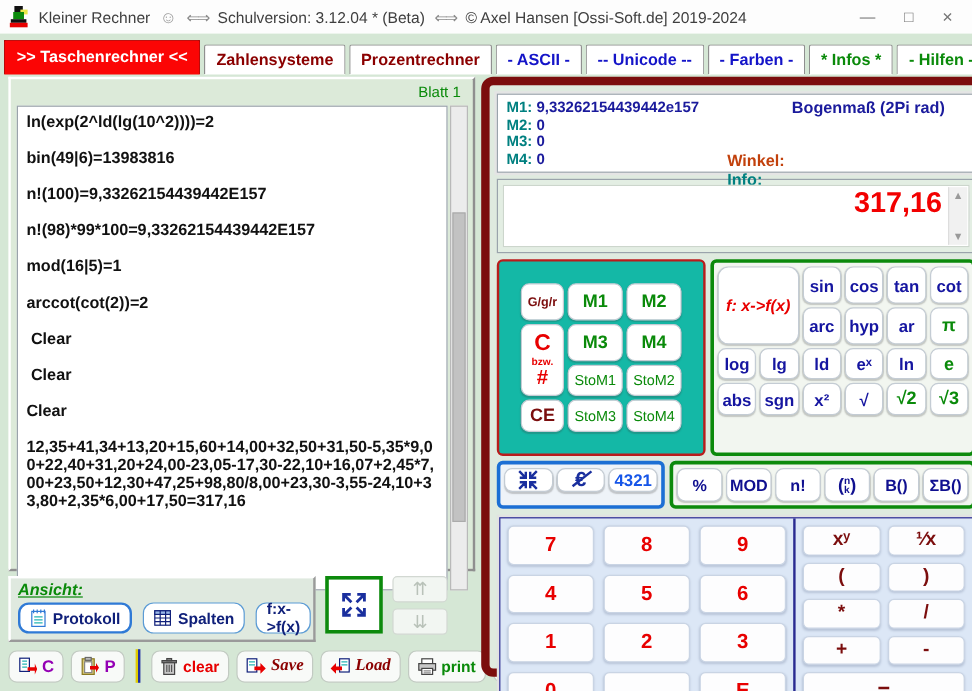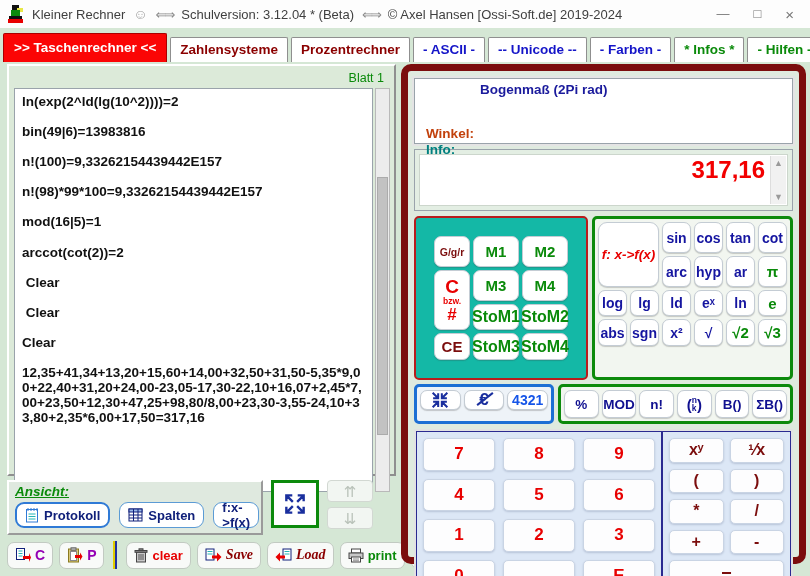--- a/index.html
+++ b/index.html
@@ -95,21 +95,21 @@
 
   .blocks-row { display:flex; gap:4px; margin:5px 2px 0; }
   .memkeys { border:2px solid #b91c1c; border-radius:5px; padding:18px; background:#14b8a6;
     display:grid; grid-template-columns:36px 46px 46px; grid-template-rows:31px 31px 26px 27px; gap:3px; }
   .fnkeys { flex:1; border:3px solid #0c8a0c; border-radius:5px; padding:3px; background:#f2f6f0;
     display:grid; grid-template-columns:repeat(6,1fr); grid-template-rows:31px 31px 26px 27px; gap:3px; }
   .k { background:#fff; border:1px solid #c4ccd4; border-radius:7px; display:flex; align-items:center;
     justify-content:center; font-weight:bold; box-shadow:0 1px 1px rgba(60,60,60,.25); }
   .k.maroon { color:#7b0d0d; }
   .k.green { color:#0a8a0a; font-size:15px; }
-  .k.sto { color:#0a8a0a; font-size:16px; font-weight:bold; }
+  .k.sto { color:#0a8a0a; font-size:12px; font-weight:normal; }
   .k.ggr { font-size:10.5px; color:#7b0d0d; }
   .k.cbzw { grid-row:2/4; flex-direction:column; color:#e80000; line-height:1; }
   .k.cbzw .big { font-size:19px; } .k.cbzw .tiny { font-size:8.5px; margin:1px 0; } .k.cbzw .hash { font-size:17px; }
   .k.ce { font-size:15px; }
   .fx-btn { grid-column:1/3; grid-row:1/3; color:#e80000; font-style:italic; font-size:13.5px; border-radius:9px; }
   .k.fn { color:#1515a0; font-size:14px; }
   .k.fngreen { color:#0a8a0a; font-size:15px; }
 
   .mid-row { display:flex; gap:4px; margin:4px 2px 0; }
   .blue-block { width:140px; border:3px solid #1c6fd4; border-radius:5px; padding:3px; background:#eef3f8;
@@ -337,20 +337,38 @@
             <line x1="16.5" y1="2" x2="9" y2="13.5" stroke="#3a3a3a" stroke-width="0.8"></line>
           </svg>
         </span>
       </div>
     </div>
   </div>
 
   <div class="calc-panel">
 
     <div class="mem-row">
+      <div class="mem-list">
+        <div class="mem-item">
+          <span class="mlabel">M1:</span>
+          <span class="mvalue">9,33262154439442e157</span>
+        </div>
+        <div class="mem-item">
+          <span class="mlabel">M2:</span>
+          <span class="mvalue">0</span>
+        </div>
+        <div class="mem-item">
+          <span class="mlabel">M3:</span>
+          <span class="mvalue">0</span>
+        </div>
+        <div class="mem-item">
+          <span class="mlabel">M4:</span>
+          <span class="mvalue">0</span>
+        </div>
+      </div>
       <div class="winkel-area">
         <div class="winkel-line">
           <span class="wlabel">Winkel:</span>
           <span class="wvalue">Bogenmaß (2Pi rad)</span>
         </div>
         <div class="info-line">Info:</div>
         <div class="info-input-row">
           <input class="info-input" value="" style="">
           <div class="mini-iconbtn">
             <span>

